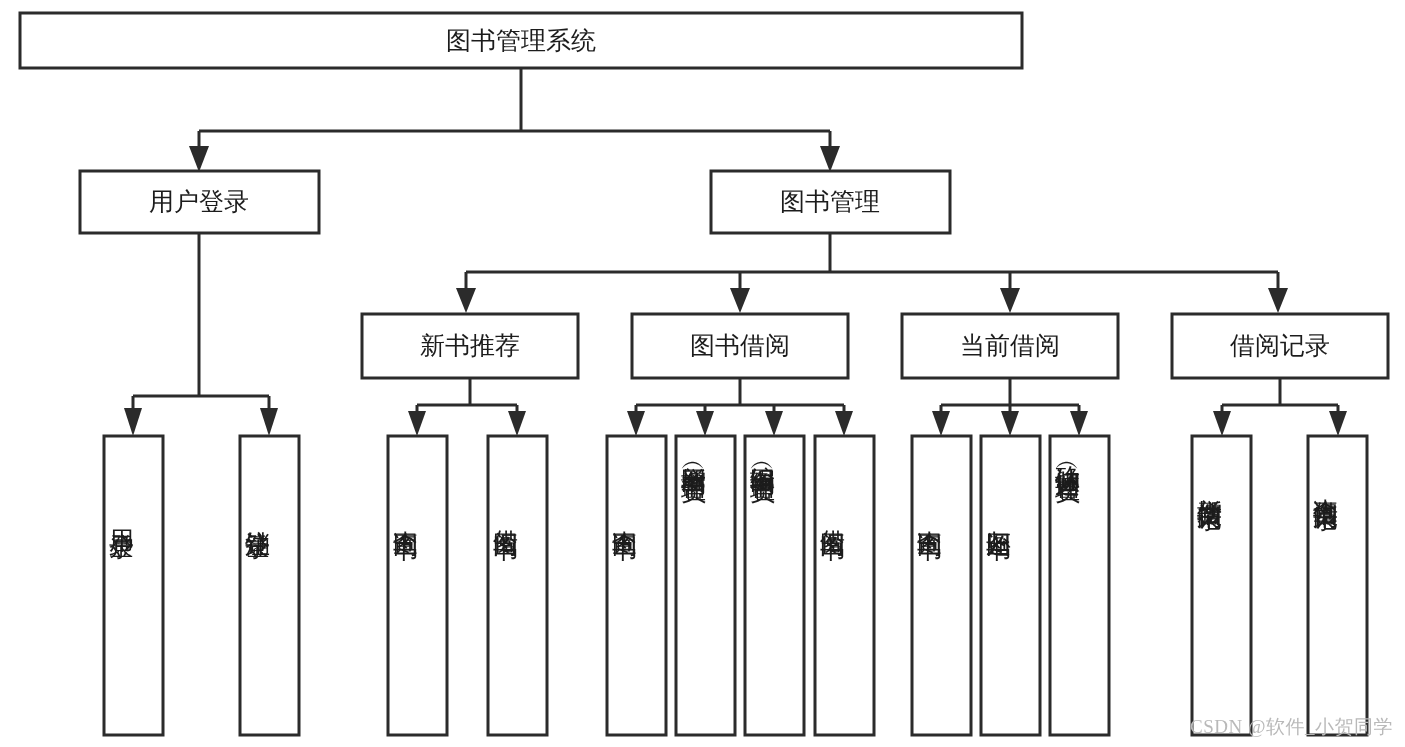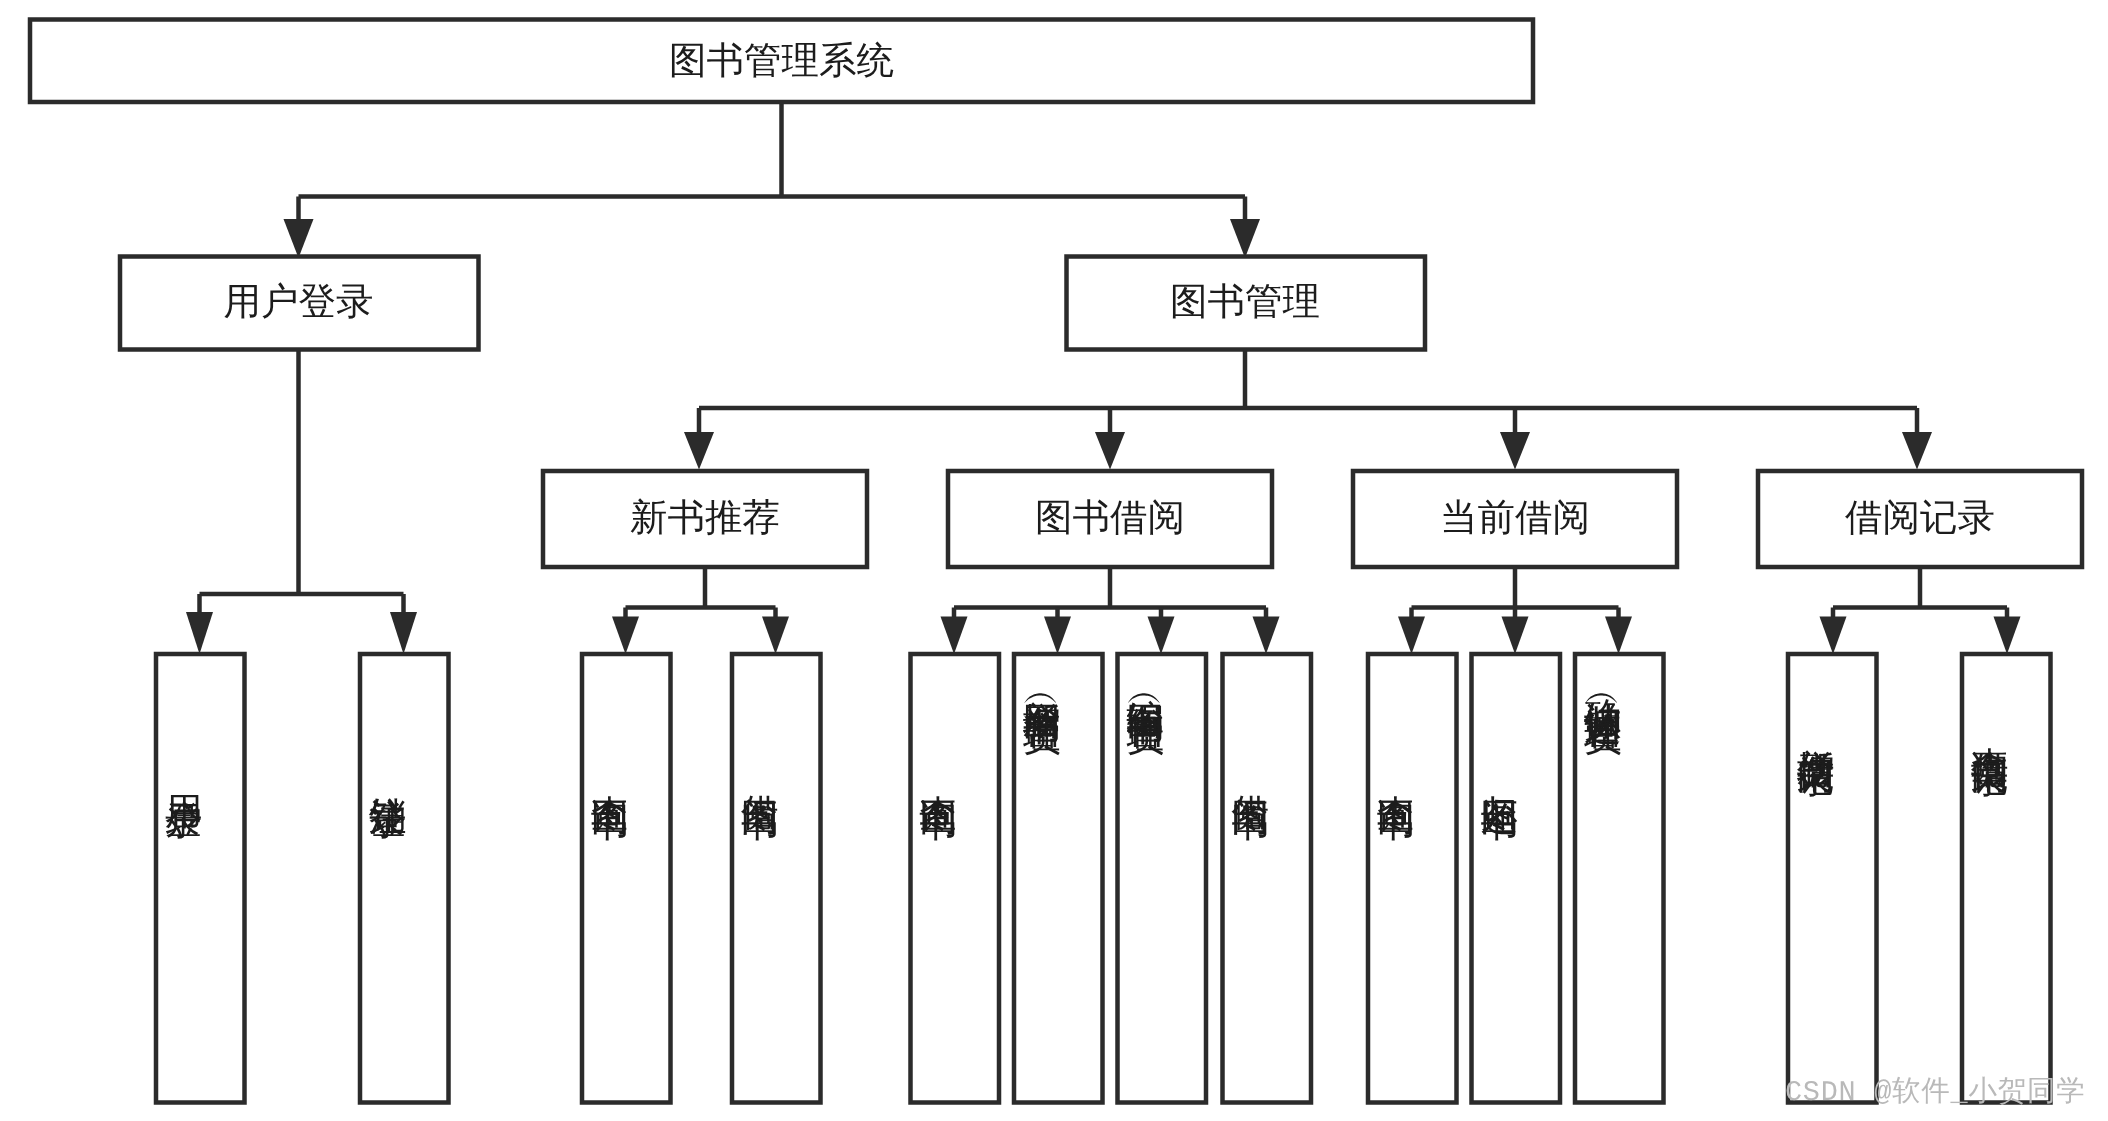--- a/index.html
+++ b/index.html
@@ -58,21 +58,21 @@
     line-height: 1.12;
     letter-spacing: 2px;
     text-align: left;
     white-space: nowrap;
     pointer-events: none;
   }
   .watermark {
     position: absolute;
     left: 1190px;
     top: 714px;
-    font-family: Liberation Mono, monospace;
+    font-family: Liberation Serif, serif;
     font-size: 19px;
     color: #b9b9b9;
     white-space: nowrap;
     letter-spacing: 0.5px;
   }
 </style>
 </head>
 <body>
 
 <div id="diagram-root">

